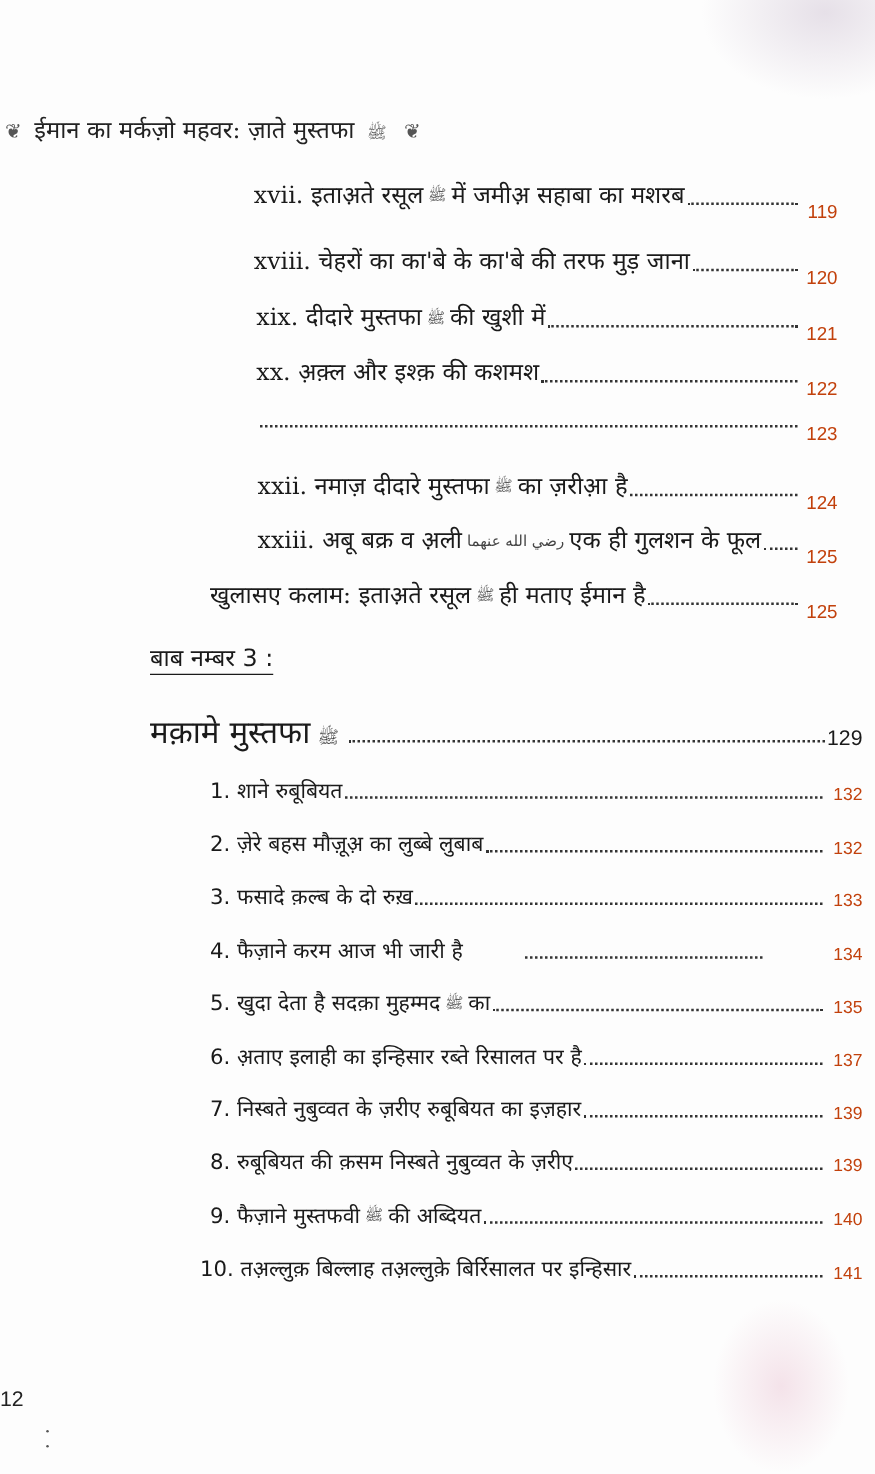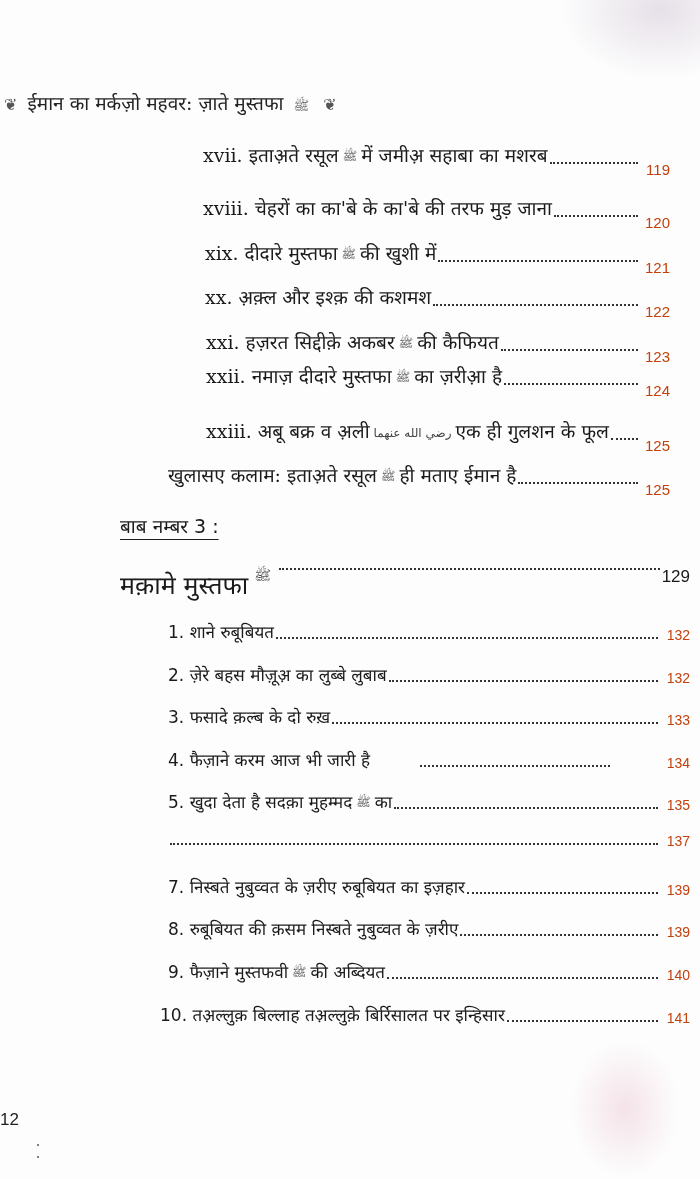--- a/index.html
+++ b/index.html
@@ -41,21 +41,21 @@
   .sec1 .toc-row { font-size: 19px; font-family: "DejaVu Serif", serif; }
   .sec1 .toc-row .page { transform: translateY(10px); }
   .sec2 .toc-row { font-size: 17px; justify-content: space-between; }
   .sec2 .toc-row .page { font-size: 14px; }
   .chapter-label {
     position: absolute; left: 120px; top: 513px; font-size: 19px;
     text-decoration: underline; text-underline-offset: 6px;
   }
   .chapter-title {
     position: absolute; left: 120px; top: 567px; width: 570px;
-    display: flex; align-items: flex-start; font-size: 25px; white-space: nowrap;
+    display: flex; align-items: flex-end; font-size: 25px; white-space: nowrap;
   }
   .chapter-title .leader {
     flex: 1 1 auto; border-bottom: 2px dotted #333; margin: 0 2px 7px 2px; height: 1px;
   }
   .chapter-title .page { font-size: 17px; font-family: "Liberation Sans", sans-serif; }
   .chapter-title .honor { font-size: 14px; color: #444; margin: 0 6px; }
   .page-number {
     position: absolute; top: 1110px; left: 0; width: 700px; 
     font-size: 17px; font-family: "Liberation Sans", sans-serif; color: #222;
   }
@@ -89,25 +89,24 @@
     <span class="label"><span>xix.</span> <span>दीदारे मुस्तफा</span><span class="honor">ﷺ</span><span>की खुशी में</span></span>
     <span class="leader"></span>
     <span class="page">121</span>
   </div>
   <div class="toc-row" style="left:205px; top:284px; width:465px;">
     <span class="label"><span>xx.</span> <span>अ़क़्ल और इश्क़ की कशमश</span></span>
     <span class="leader"></span>
     <span class="page">122</span>
   </div>
   <div class="toc-row" style="left:206px; top:329px; width:464px;">
-    <span class="label"><span>xxi.</span> <span>हज़रत सिद्दीक़े अकबर</span><span class="honor">ﷺ</span><span>की कैफियत</span></span>
     <span class="leader"></span>
     <span class="page">123</span>
   </div>
-  <div class="toc-row" style="left:206px; top:363px; width:464px;">
+  <div class="toc-row" style="left:206px; top:375px; width:464px;">
     <span class="label"><span>xxii.</span> <span>नमाज़ दीदारे मुस्तफा</span><span class="honor">ﷺ</span><span>का ज़रीआ़ है</span></span>
     <span class="leader"></span>
     <span class="page">124</span>
   </div>
   <div class="toc-row" style="left:206px; top:418px; width:464px;">
     <span class="label"><span>xxiii.</span> <span>अबू बक्र व अ़ली</span><span class="honor">رضي الله عنهما</span><span>एक ही गुलशन के फूल</span></span>
     <span class="leader"></span>
     <span class="page">125</span>
   </div>
   <div class="toc-row" style="left:168px; top:462px; width:502px;">
@@ -146,20 +145,21 @@
     <span class="label"><span>4.</span> <span>फैज़ाने करम आज भी जारी है</span></span>
     <span class="leader"></span>
     <span class="page">134</span>
   </div>
   <div class="toc-row" style="left:168px; top:790px; width:522px;">
     <span class="label"><span>5.</span> <span>खुदा देता है सदक़ा मुहम्मद</span><span class="honor">ﷺ</span><span>का</span></span>
     <span class="leader"></span>
     <span class="page">135</span>
   </div>
   <div class="toc-row" style="left:168px; top:833px; width:522px;">
+    <span class="label"><span>6.</span> <span>अ़ताए इलाही का इन्हिसार रब्ते रिसालत पर है</span></span>
     <span class="leader"></span>
     <span class="page">137</span>
   </div>
   <div class="toc-row" style="left:168px; top:875px; width:522px;">
     <span class="label"><span>7.</span> <span>निस्बते नुबुव्वत के ज़रीए रुबूबियत का इज़हार</span></span>
     <span class="leader"></span>
     <span class="page">139</span>
   </div>
   <div class="toc-row" style="left:168px; top:917px; width:522px;">
     <span class="label"><span>8.</span> <span>रुबूबियत की क़सम निस्बते नुबुव्वत के ज़रीए</span></span>

